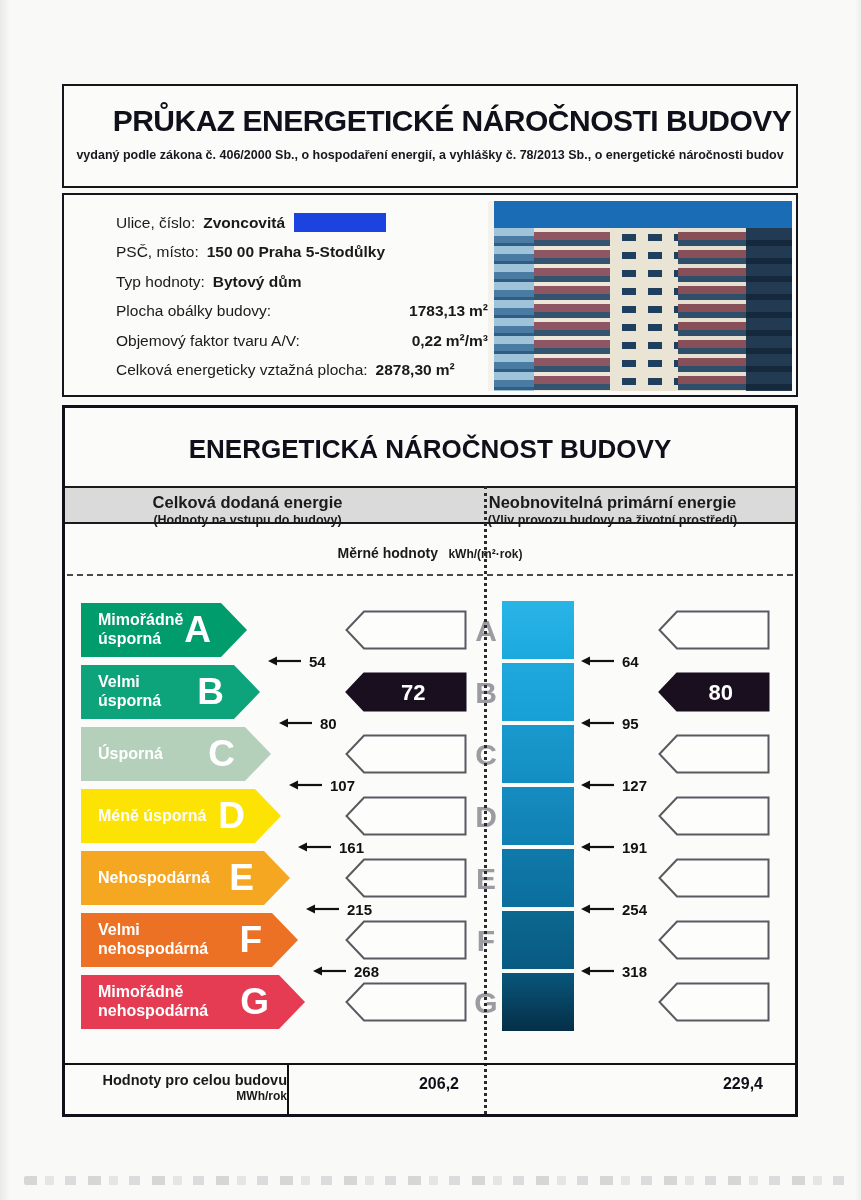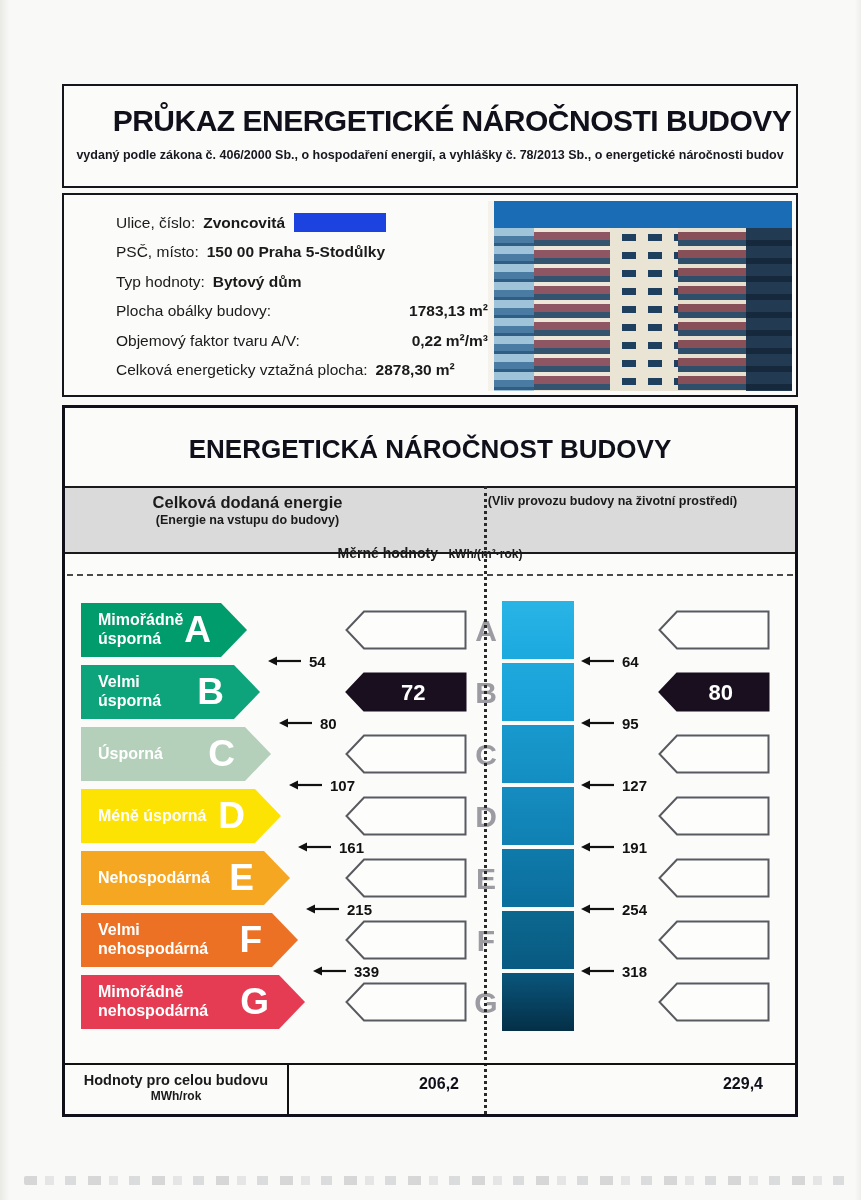--- a/index.html
+++ b/index.html
@@ -43,21 +43,21 @@
   .s2{left:46px;width:76px;background:repeating-linear-gradient(180deg,#ece7d8 0 4px,#8e5662 4px 12px,#33536f 12px 18px);}
   .s3{left:122px;width:68px;background-image:
       repeating-linear-gradient(90deg,#e9e4d4 0 12px,rgba(0,0,0,0) 12px 26px),
       repeating-linear-gradient(180deg,rgba(0,0,0,0) 0 6px,#1e405e 6px 13px,rgba(0,0,0,0) 13px 18px);}
   .s4{left:190px;width:68px;background:repeating-linear-gradient(180deg,#e6e0d0 0 4px,#875059 4px 12px,#2e4e6a 12px 18px);}
   .s5{left:258px;width:46px;background:repeating-linear-gradient(180deg,#223a52 0 12px,#16293c 12px 18px);}
 
   
   .main-box{left:62px;top:405px;width:736px;height:712px;border-width:3px;border-color:#10101a;padding-left:21px;}
   .m-title{position:absolute;left:0;top:26px;width:100%;text-align:center;font-size:26px;font-weight:bold;color:#10101a;}
-  .band{position:absolute;left:0;top:78px;width:730px;height:68px;background:#dadada;
+  .band{position:absolute;left:0;top:78px;width:730px;height:38px;background:#dadada;
     border-top:2px solid #1a1a1a;border-bottom:2px solid #1a1a1a;box-sizing:border-box;display:flex;}
   .band-col{width:50%;text-align:center;padding-top:5px;box-sizing:border-box;}
   .band-title{font-size:16.5px;font-weight:bold;}
   .band-sub{font-size:12.5px;font-weight:bold;margin-top:1px;}
   .units-row{position:absolute;left:0;top:136px;width:730px;text-align:center;}
   .units-label{font-size:14px;font-weight:bold;}
   .units-value{font-size:12px;font-weight:bold;margin-left:6px;}
   .dash-h{position:absolute;left:2px;top:166px;width:726px;border-top:2px dashed #4a4a4a;}
   .dash-v{position:absolute;left:419px;top:78px;height:628px;border-left:3px dotted #2a2a2a;}
 
@@ -73,21 +73,21 @@
   .right-arrow{position:absolute;left:593px;}
   .col-letter{position:absolute;left:406px;width:30px;text-align:center;
     font-size:30px;font-weight:bold;color:#9b9ba1;}
   .blue-seg{position:absolute;left:437px;width:72px;}
   .thr{position:absolute;display:flex;align-items:center;height:14px;}
   .thr .num{font-size:15px;font-weight:bold;margin-left:7px;color:#111;}
 
   
   .footer-band{position:absolute;left:0;top:655px;width:730px;height:51px;border-top:2px solid #111;box-sizing:border-box;}
   .footer-cell{position:absolute;left:0;top:0;width:224px;height:100%;border-right:2px solid #111;
-    box-sizing:border-box;text-align:center;padding-top:7px;}
+    box-sizing:border-box;text-align:right;padding-top:7px;}
   .f-label{font-size:14.5px;font-weight:bold;}
   .f-unit{font-size:12px;font-weight:bold;margin-top:1px;}
   .f-val{position:absolute;top:10px;font-size:16px;font-weight:bold;color:#10101a;}
   .f-val-1{right:336px;}
   .f-val-2{right:32px;}
 </style>
 </head>
 <body>
 
 <div class="page">
@@ -140,23 +140,24 @@
       <div class="strip s5"></div>
       <div class="sliver"></div>
     </div>
   </div>
 
   <div class="box main-box">
     <div class="m-title">ENERGETICKÁ NÁROČNOST BUDOVY</div>
     <div class="band">
       <div class="band-col">
         <div class="band-title">Celková dodaná energie</div>
-        <div class="band-sub">(Energie na vstupu do budovy)</div>
+        <div class="band-sub">(Hodnoty na vstupu do budovy)</div>
       </div>
       <div class="band-col">
+        <div class="band-title">Neobnovitelná primární energie</div>
         <div class="band-sub">(Vliv provozu budovy na životní prostředí)</div>
       </div>
     </div>
     <div class="units-row">
       <span class="units-label">Měrné hodnoty</span>
       <span class="units-value">kWh/(m²·rok)</span>
     </div>
     <div class="dash-h"></div>
     <div id="scale">
         <div class="grade-arrow" style="top: 195px; width: 166px; background: rgb(0, 156, 107);">
@@ -304,21 +305,21 @@
         <div class="col-letter" style="top: 516px;">F</div>
         <div class="blue-seg" style="top: 503px; height: 58px; background: linear-gradient(rgb(12, 104, 143), rgb(8, 90, 130));"></div>
         <div class="right-arrow" style="top: 512px;"><svg width="112" height="40">
             <polygon points="19,1.5 110.5,1.5 110.5,38.5 19,38.5 1.5,20" fill="#fdfdfc" stroke="#595a60" stroke-width="2"></polygon>
           </svg></div>
         <div class="thr" style="left: 248px; top: 556px;">
           <svg width="34" height="12">
             <polygon points="0,6 9,1.5 9,10.5" fill="#111"></polygon>
             <rect x="8" y="4.9" width="25" height="2.2" fill="#111"></rect>
           </svg>
-          <span class="num">339</span>
+          <span class="num">268</span>
         </div>
         <div class="thr" style="left: 516px; top: 556px;">
           <svg width="34" height="12">
             <polygon points="0,6 9,1.5 9,10.5" fill="#111"></polygon>
             <rect x="8" y="4.9" width="25" height="2.2" fill="#111"></rect>
           </svg>
           <span class="num">318</span>
         </div>
         <div class="grade-arrow" style="top: 567px; width: 224px; background: rgb(230, 60, 83);">
           <div class="grade-label">Mimořádně

